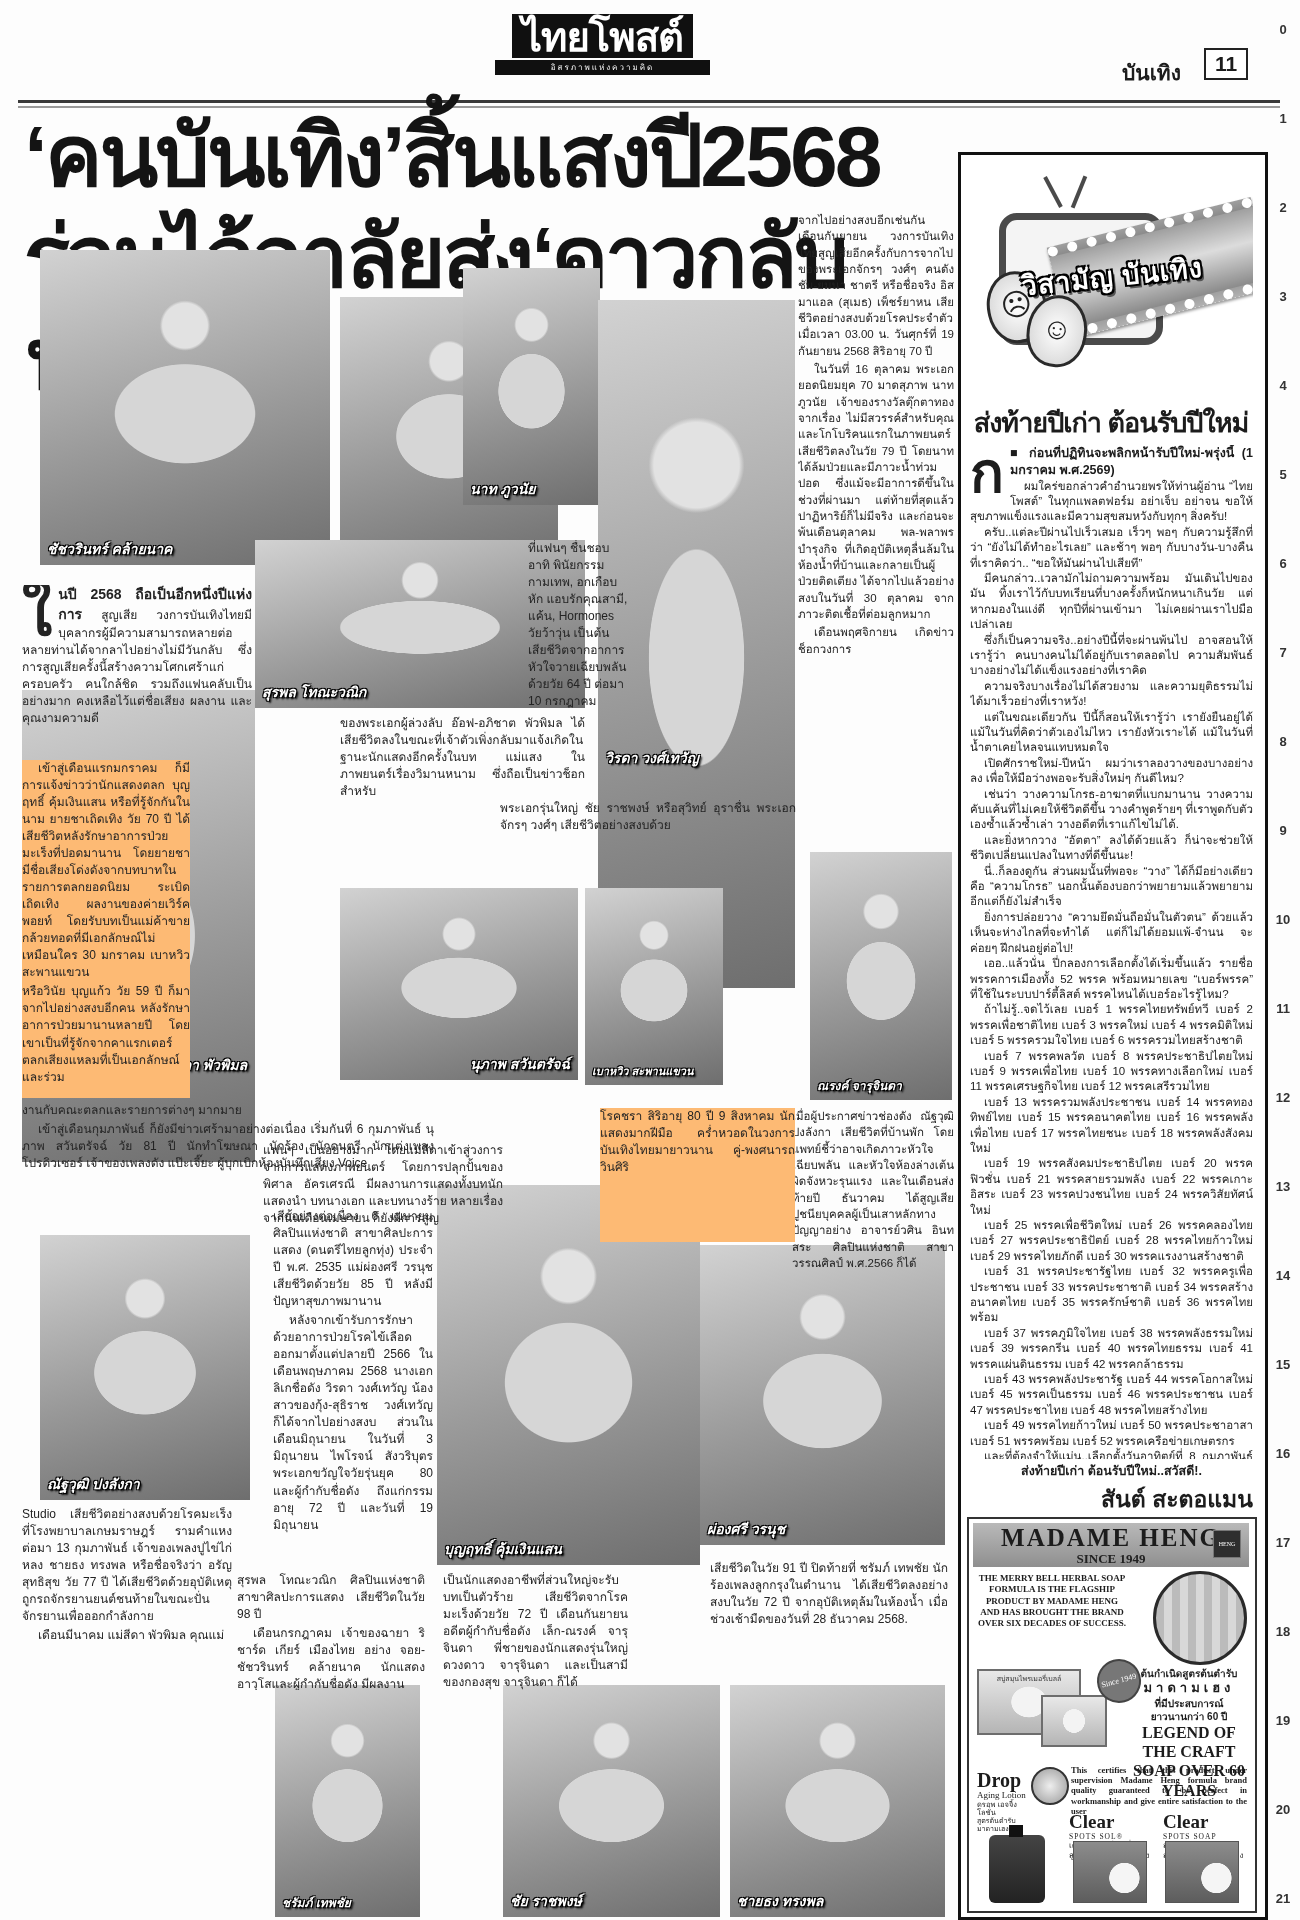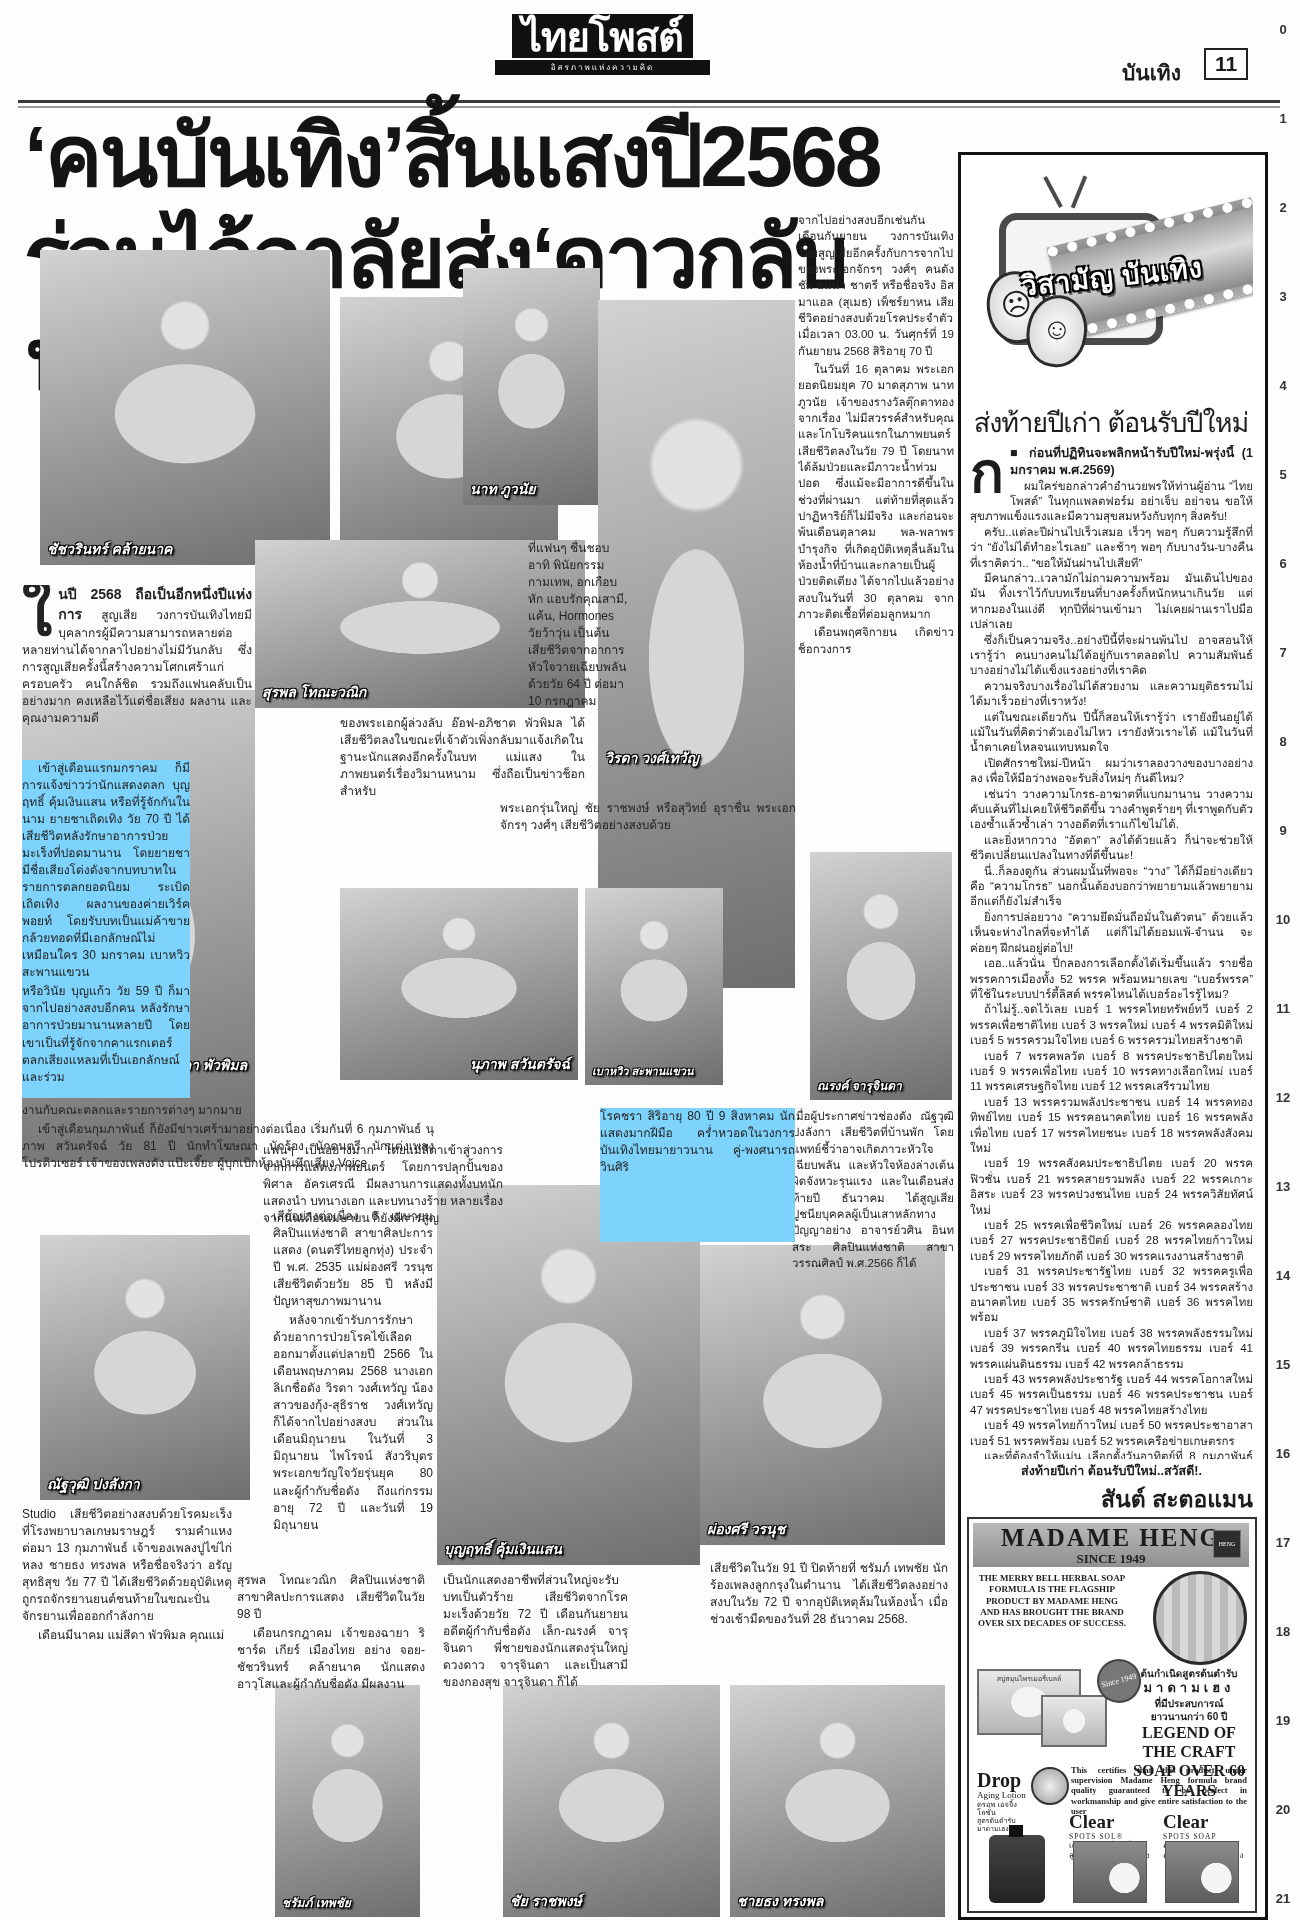--- a/index.html
+++ b/index.html
@@ -29,21 +29,21 @@
   .photo .cap{position:absolute;left:7px;bottom:5px;color:#fff;font-weight:bold;
      font-style:italic;font-size:14px;white-space:nowrap;
      text-shadow:-1px -1px 0 #000,1px -1px 0 #000,-1px 1px 0 #000,1px 1px 0 #000,2px 2px 2px #000;}
   .cap-mid{bottom:auto !important;top:65%;}
   .cap-r{left:auto !important;right:8px;}
   .cap-up{bottom:86px !important;left:auto !important;right:8px;}
   
   .txt{position:absolute;font-size:12px;line-height:1.42;text-align:justify;color:#232323;}
   .txt p{margin:0 0 2px;text-indent:16px;}
   .txt p.noind{text-indent:0;}
-  .onwhite{background:#7dd3fc;}
+  .onwhite{background:#fdba74;}
   .dropcap{float:left;font-size:62px;line-height:.82;font-weight:900;margin:4px 6px 0 0;}
   .leadbold{font-weight:bold;font-size:14px;}
   
   .panel{left:958px;top:152px;width:304px;height:1762px;border:3px solid #111;background:#fff;}
   .panel-art{position:absolute;left:8px;top:6px;width:284px;height:232px;overflow:hidden;}
   .tv{position:absolute;left:30px;top:52px;width:150px;height:118px;border:7px solid #4a4a4a;
       border-radius:18px;background:#f4f4f4;}
   .ant{position:absolute;width:4px;height:34px;background:#4a4a4a;top:14px;}
   .ant.a1{left:82px;transform:rotate(-28deg);}
   .ant.a2{left:108px;transform:rotate(22deg);}
@@ -52,21 +52,21 @@
       border-top:10px dotted #fff;border-bottom:10px dotted #fff;box-shadow:0 2px 3px rgba(0,0,0,.4);}
   .mask{position:absolute;width:54px;height:66px;background:radial-gradient(#ffffff,#cfcfcf);
       border:3px solid #2a2a2a;border-radius:50% 50% 46% 46%;font-size:30px;text-align:center;
       line-height:62px;color:#222;}
   .mask.m1{left:18px;top:110px;transform:rotate(-12deg);}
   .mask.m2{left:58px;top:134px;transform:rotate(9deg);}
   .panel-banner{position:absolute;left:52px;top:92px;width:220px;transform:rotate(-6deg);
       font-size:27px;font-weight:900;color:#fff;letter-spacing:1px;white-space:nowrap;
       text-shadow:-2px -2px 0 #000,2px -2px 0 #000,-2px 2px 0 #000,2px 2px 0 #000,3px 4px 0 #555;}
   .panel-title{position:absolute;left:6px;top:246px;width:288px;text-align:center;
-      font-size:27px;font-weight:400;letter-spacing:-1px;}
+      font-size:27px;font-weight:700;letter-spacing:-1px;}
   .panel-text{position:absolute;left:9px;top:290px;width:283px;height:1014px;overflow:hidden;
       font-size:11.5px;line-height:1.34;text-align:justify;}
   .panel-text p{margin:0;text-indent:14px;}
   .panel-text .lead{text-indent:0;font-weight:bold;font-size:12.5px;}
   .pdrop{float:left;font-size:56px;font-weight:900;line-height:.8;margin:6px 6px 0 0;}
   .closing{position:absolute;left:9px;top:1306px;width:283px;text-align:center;
       font-weight:bold;font-size:12.5px;}
   .byline{position:absolute;right:12px;top:1326px;font-size:23px;font-weight:900;}
   
   .ad{position:absolute;left:6px;top:1362px;width:286px;height:392px;border:2px solid #333;

